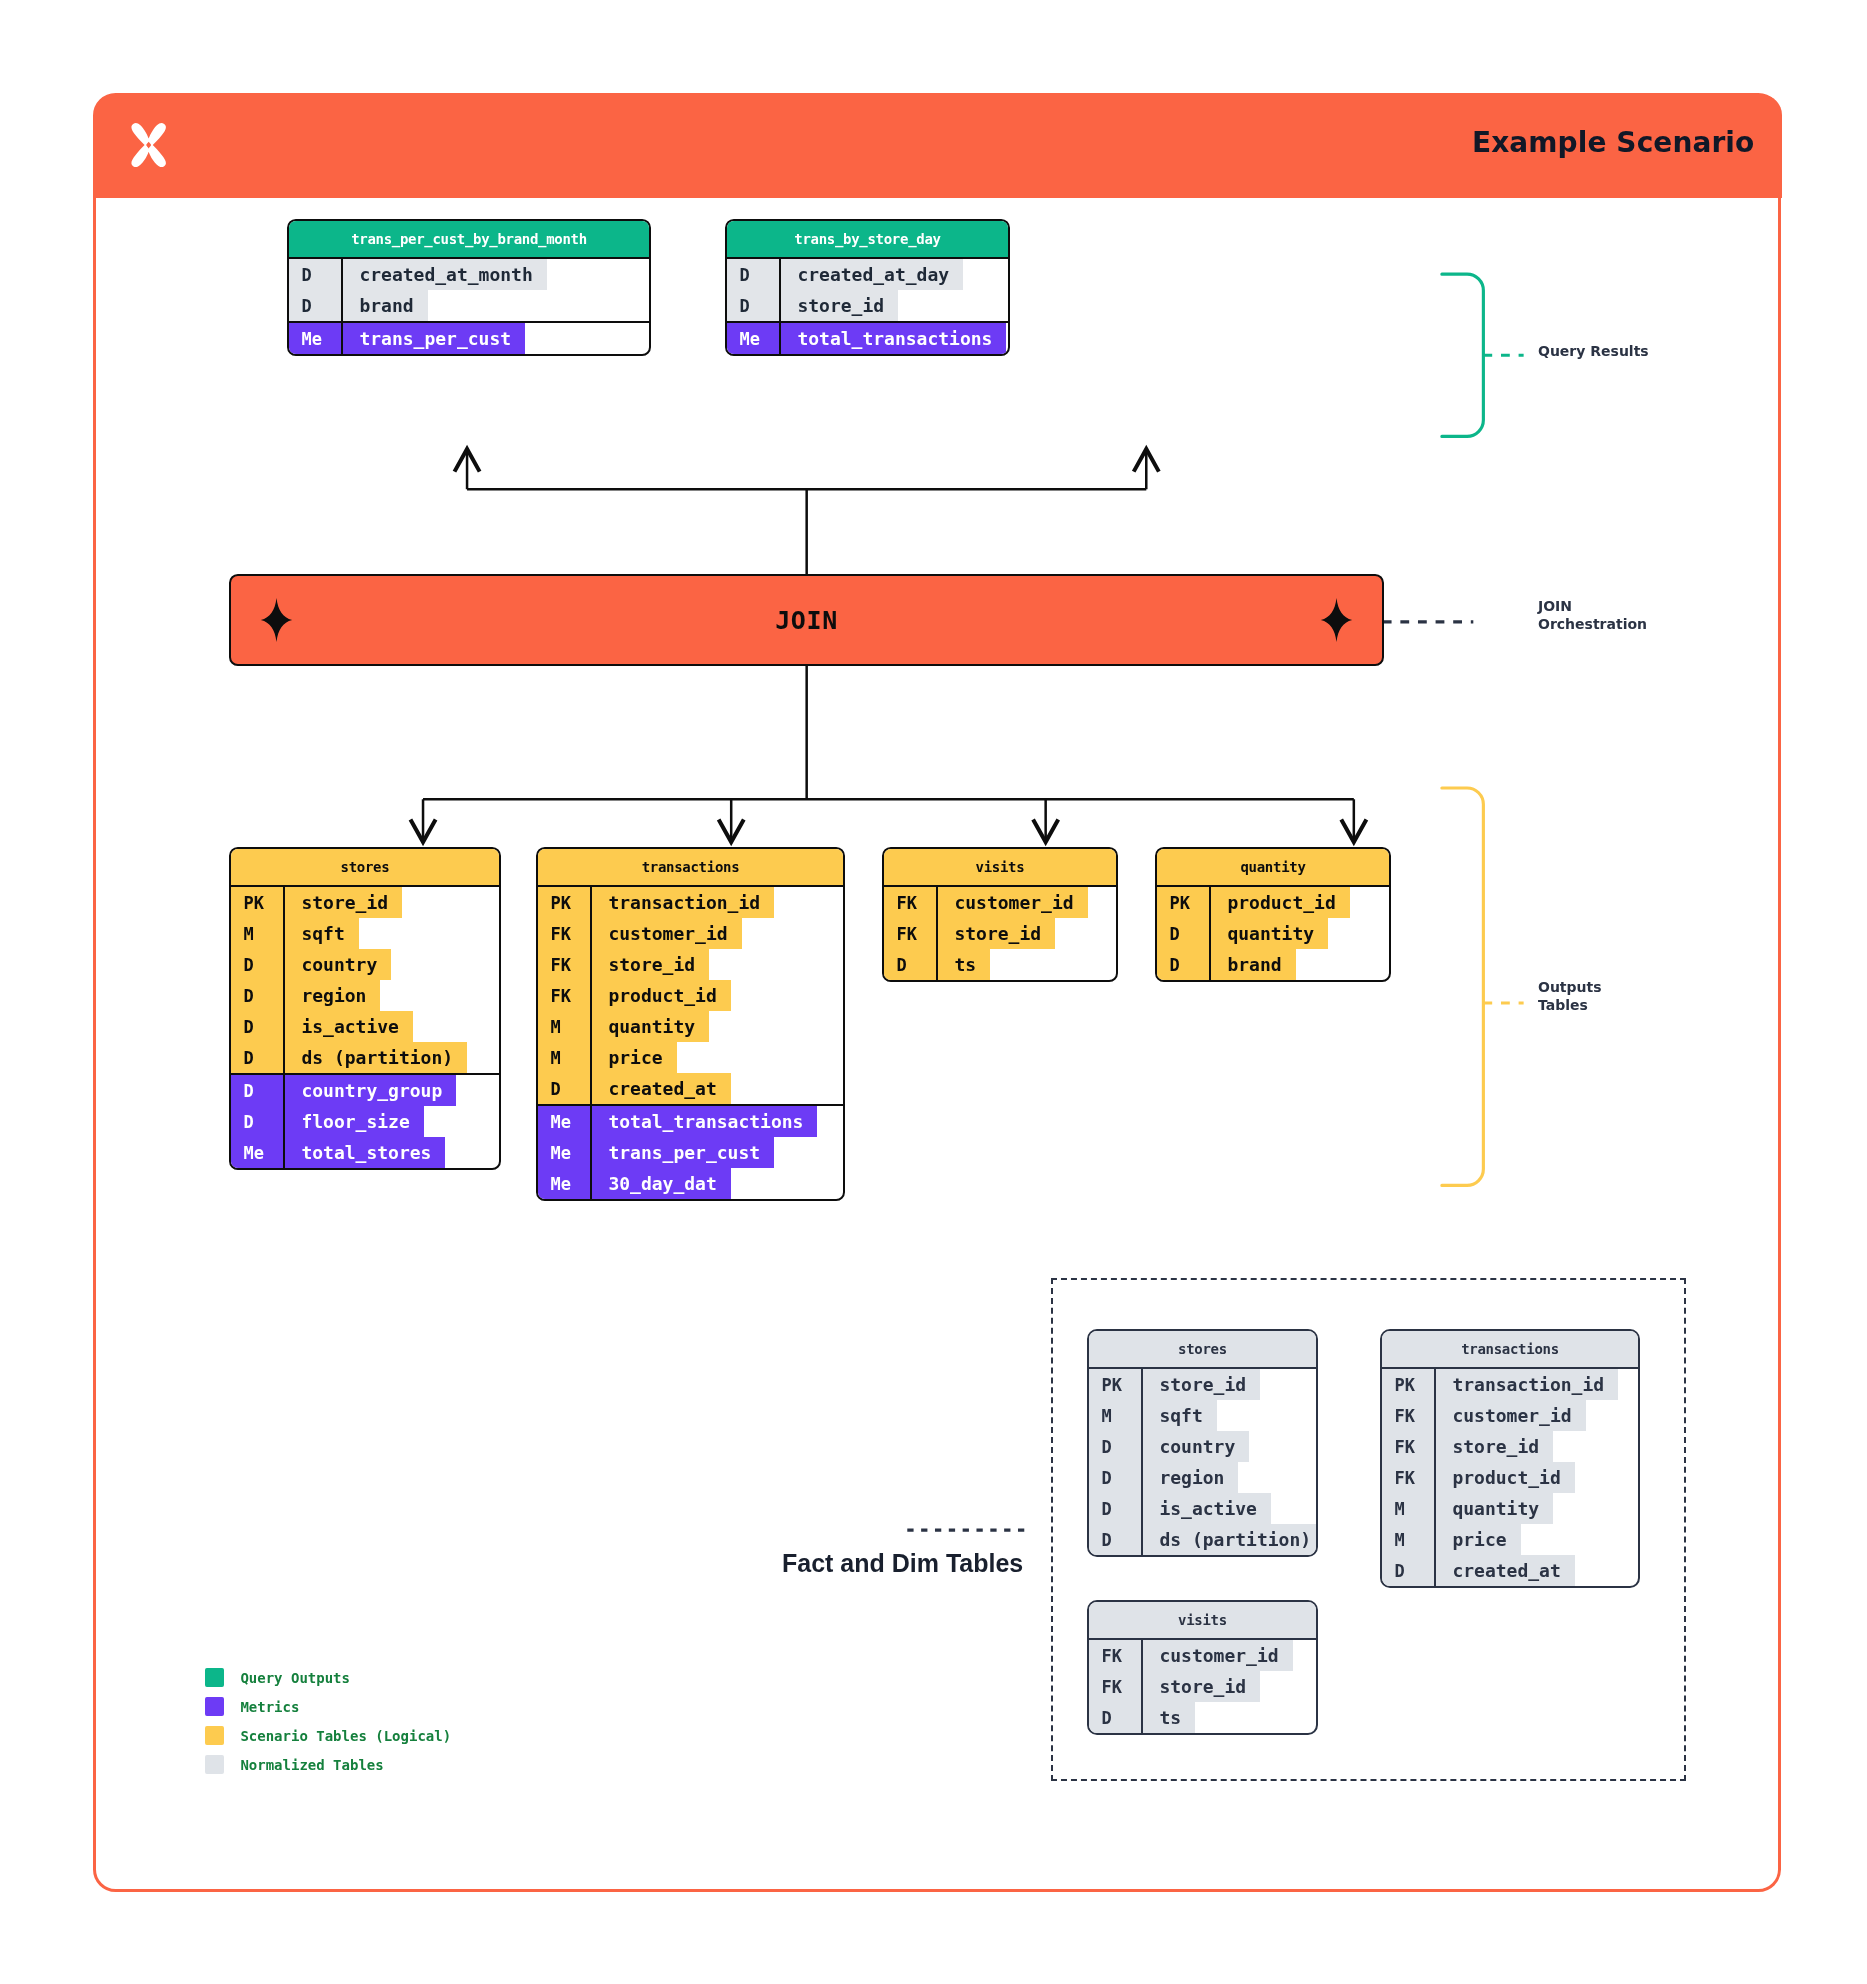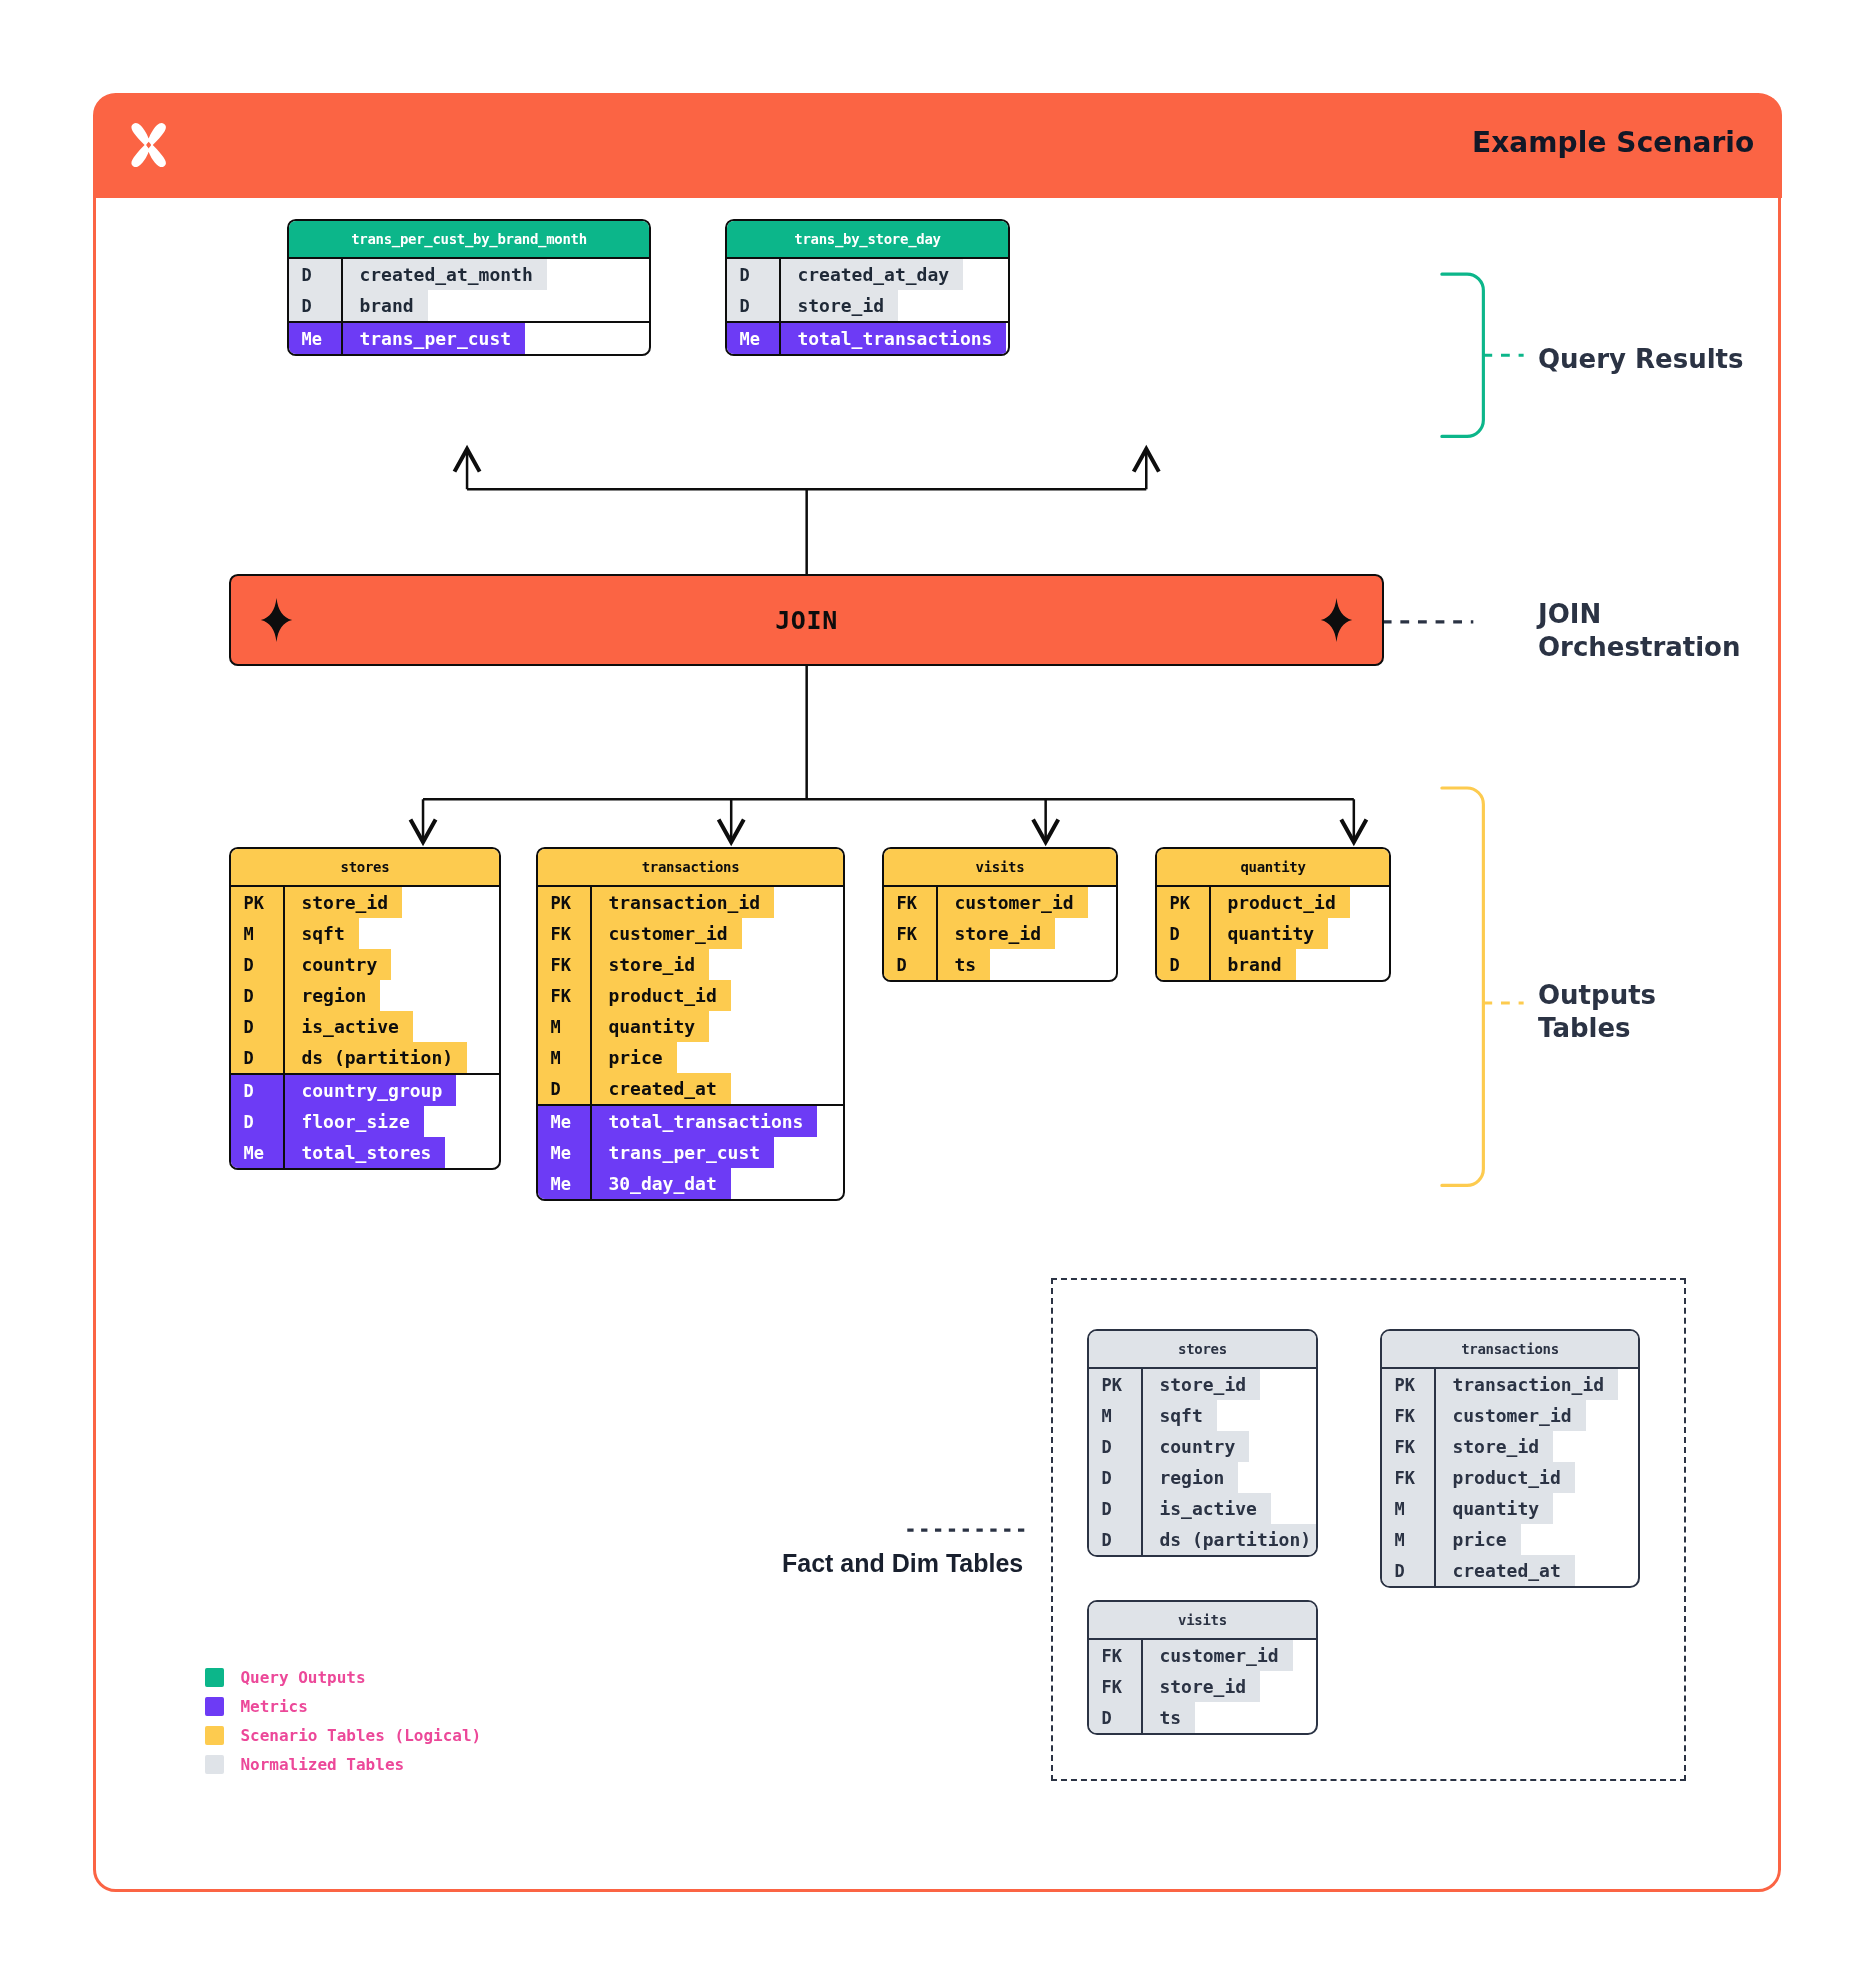--- a/index.html
+++ b/index.html
@@ -106,21 +106,21 @@
     font-family: "DejaVu Sans Mono", monospace;
     font-size: 25px; font-weight: 700; color: #0d0d0d;
     letter-spacing: 0.6px;
   }
   .spark { width: 33px; height: 44px; flex:none; position:relative; z-index:2; }
 
   
   .annot-label {
     position: absolute;
     font-family: "DejaVu Sans", sans-serif;
-    font-weight: 700; font-size: 26px; color: #2B3344;
+    font-weight: 700; font-size: 14px; color: #2B3344;
     line-height: 1.28;
   }
 
   
   #fact-dim-box {
     position: absolute;
     left: 955px; top: 1182px;
     width: 635px; height: 503px;
     border: 2.5px dashed #2B3344;
   }
@@ -131,21 +131,21 @@
     font-weight: 700; font-size: 25px; color: #19202E;
     white-space: nowrap;
   }
 
   
   #legend { position: absolute; left: 109px; top: 1572px; }
   .legend-row { display: flex; align-items: center; margin-bottom: 10px; }
   .legend-sw { width: 19px; height: 19px; flex:none; margin-right: 16.4px; border-radius: 1.9px; }
   .legend-txt {
     font-family: "DejaVu Sans Mono", monospace;
-    font-size: 16px; font-weight: 700; color: #ec4899; white-space: nowrap; text-align: right;
+    font-size: 14px; font-weight: 700; color: #15803d; white-space: nowrap; text-align: right;
   }
 </style>
 </head>
 <body>
 
 <div id="app-card">
 
   <div id="app-header">
     <svg id="logo-icon" viewBox="0 0 100 100">
       <path d="M12 10 C22 4 30 12 40 26 C44 32 48 40 50 46 C52 40 56 32 60 26 C70 12 78 4 88 10

